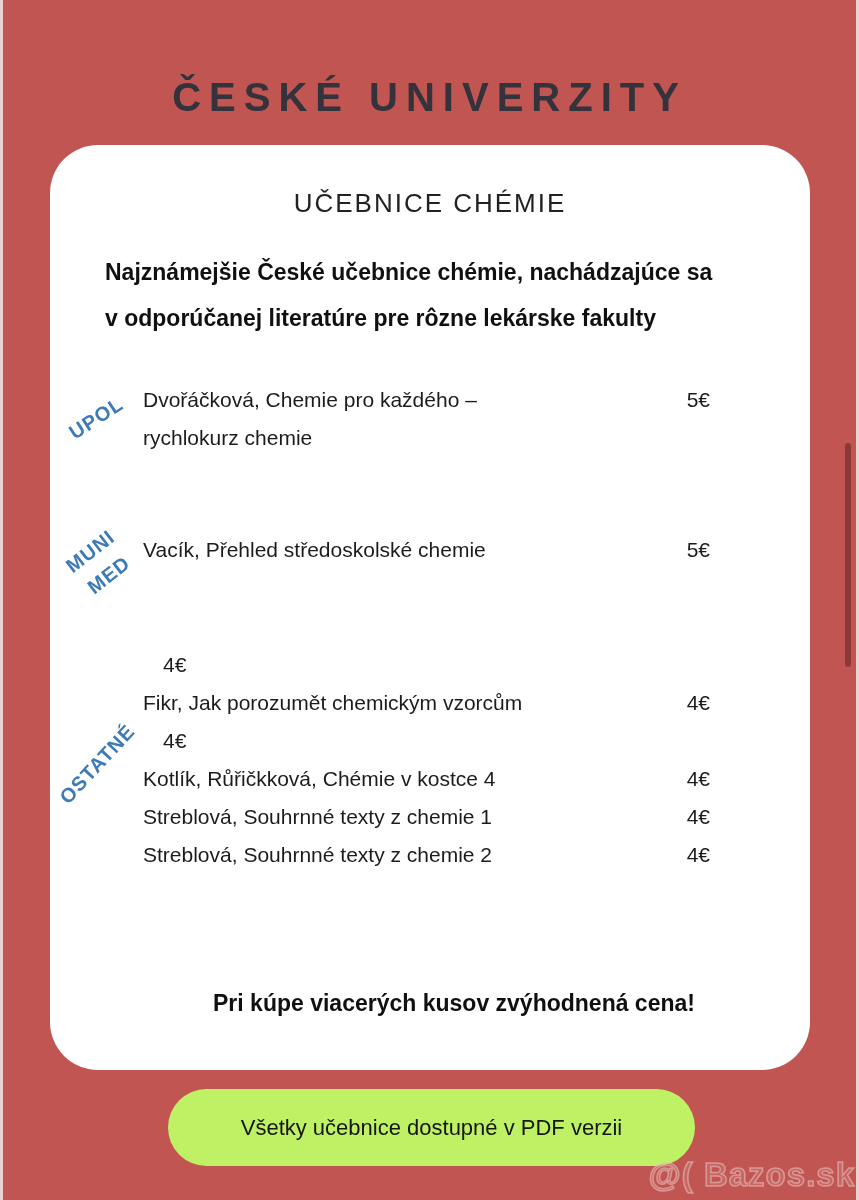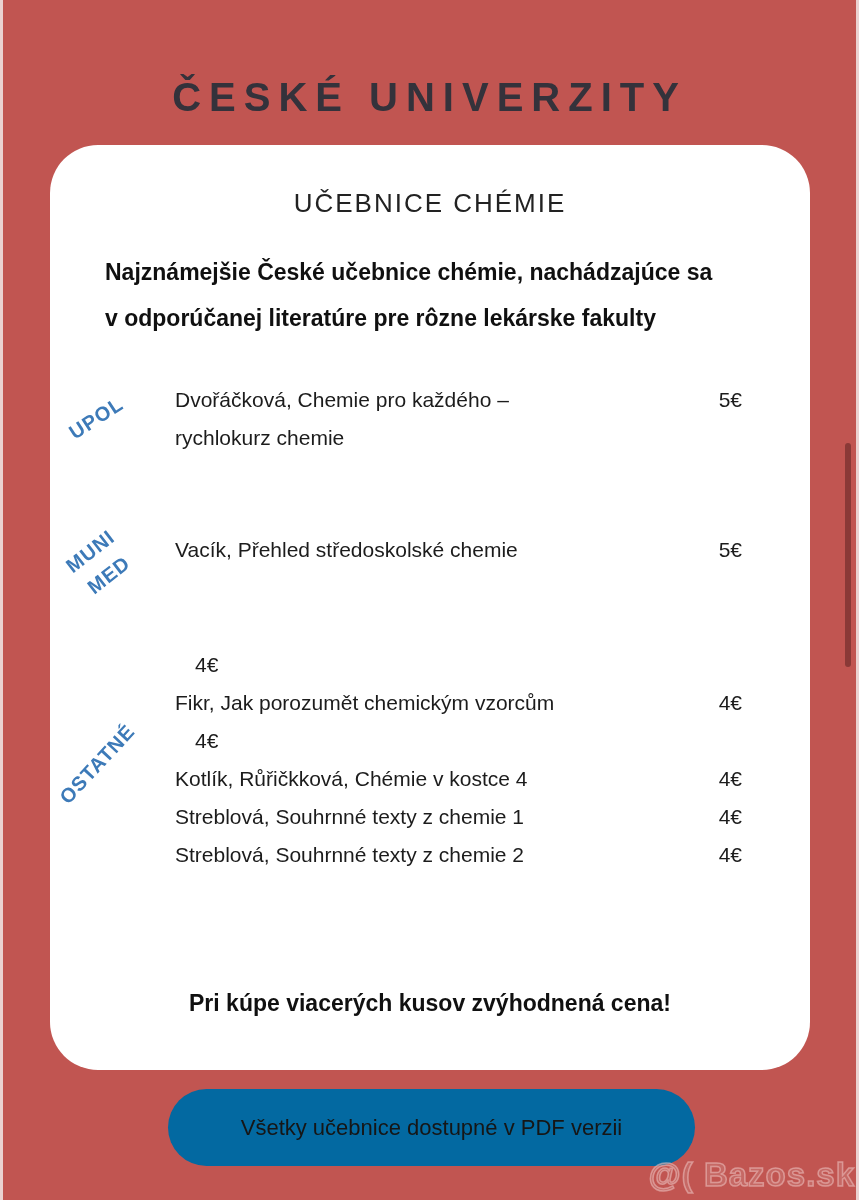--- a/index.html
+++ b/index.html
@@ -28,47 +28,47 @@
     position:absolute;top:36px;left:0;width:100%;
     text-align:center;font-size:26px;font-weight:400;
     letter-spacing:2px;color:#222222;line-height:44px;
   }
   .card-subtitle{
     position:absolute;top:104px;left:55px;right:55px;
     font-size:23px;font-weight:700;
     line-height:46px;color:#101010;white-space:pre-line;
   }
 
-  .book-group{position:absolute;left:93px;width:567px;margin-left:32px;}
+  .book-group{position:absolute;left:93px;width:567px;}
   .g1{top:236px;}
   .g2{top:386px;}
   .g3{top:501px;}
   .book-row{
     display:flex;justify-content:space-between;align-items:flex-start;
     font-size:21px;line-height:38px;color:#1c1c1c;font-weight:500;
   }
   .book-title{white-space:pre-line;}
   .book-price{margin-left:20px;}
 
   .section-label{
     position:absolute;color:#3d7ab8;font-weight:700;font-size:20px;
     letter-spacing:1px;text-align:center;white-space:pre-line;line-height:30px;
   }
   .label-upol{left:0px;top:258px;width:92px;transform:rotate(-33deg);}
   .label-muni{left:2px;top:388px;width:95px;transform:rotate(-38deg);}
   .label-ostatne{left:-14px;top:604px;width:122px;transform:rotate(-47deg);}
 
   .card-note{
     position:absolute;top:845px;left:0;width:100%;
-    text-align:center;font-size:23px;font-weight:700;color:#101010;
+    text-align:center;font-size:23px;font-weight:700;color:#101010;padding-left:24px;
   }
 
   .pdf-pill{
     position:absolute;left:168px;top:1089px;width:527px;height:77px;
-    background:#0369a1;border-radius:40px;
+    background:#bef264;border-radius:40px;
     display:flex;align-items:center;justify-content:center;
     font-size:22px;font-weight:500;color:#161616;text-align:center;
   }
 
   .scrollbar-thumb{
     position:absolute;left:845px;top:443px;width:6px;height:224px;
     background:#8a3937;border-radius:3px;
   }
 
   .watermark{

